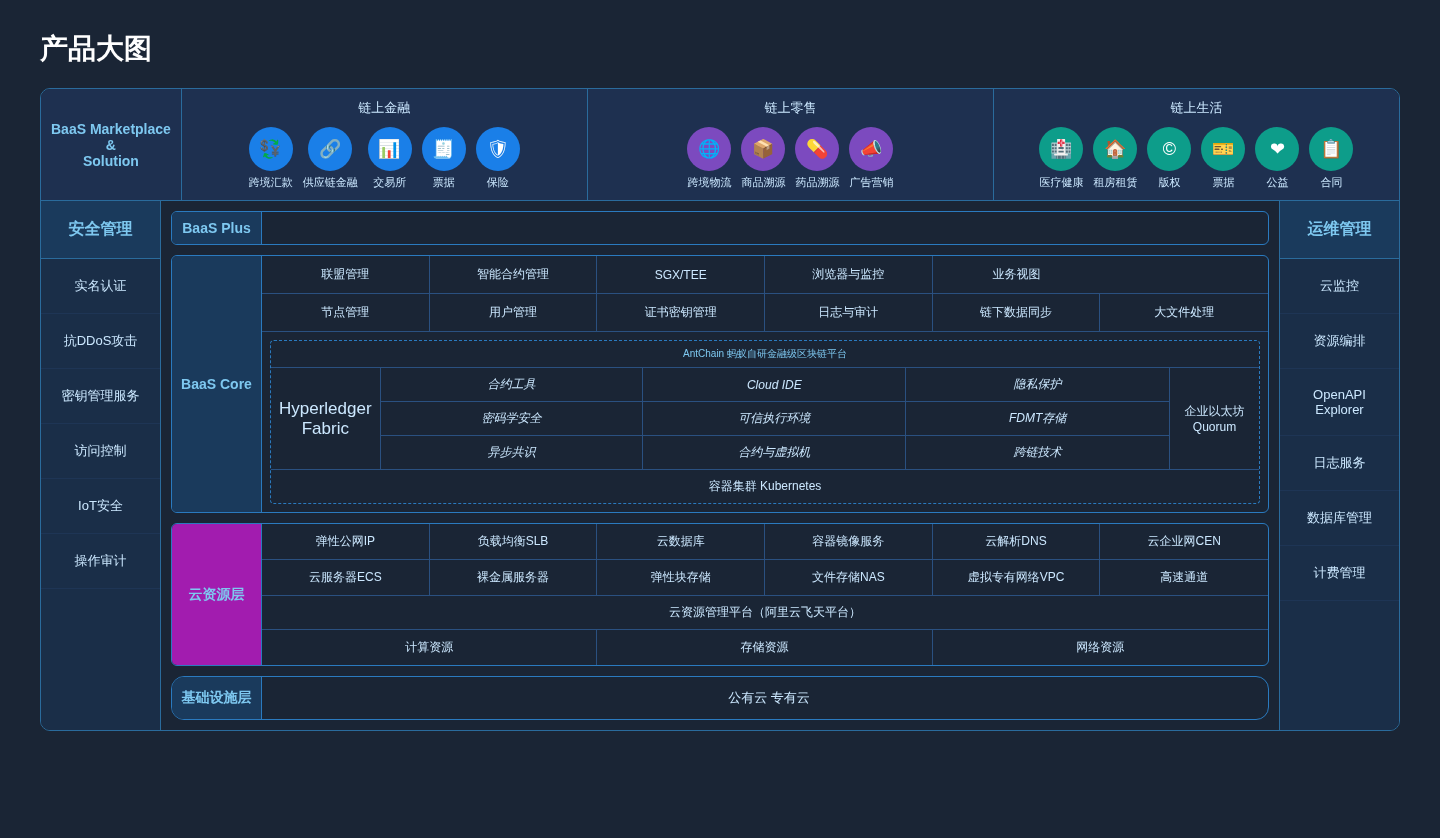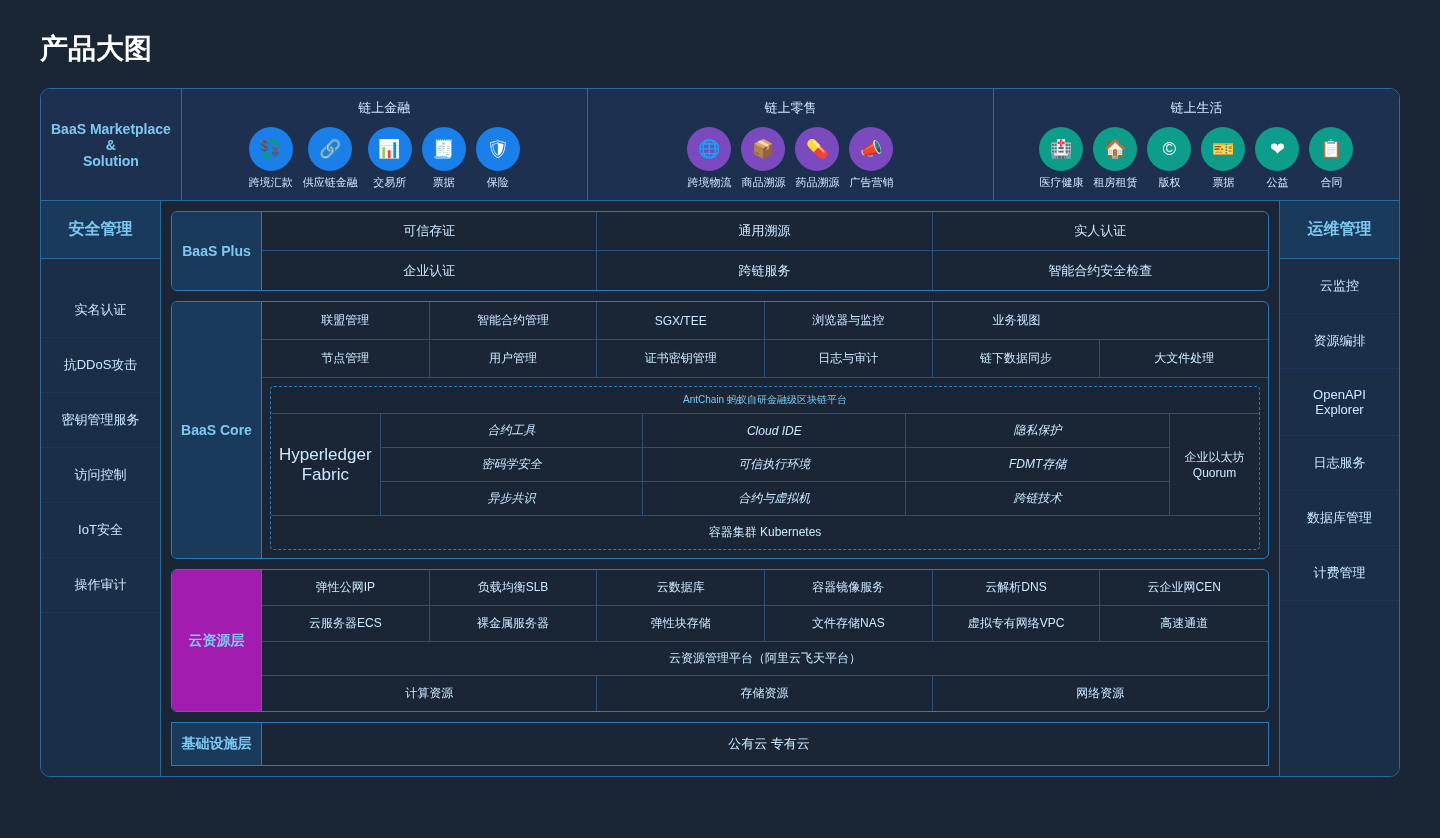--- a/index.html
+++ b/index.html
@@ -98,21 +98,20 @@
       flex: 1;
     }
 
     
     .left-sidebar {
       min-width: 120px;
       background: #1a2e48;
       border-right: 1px solid #2a6b9c;
       display: flex;
       flex-direction: column;
-      gap: 24px;
     }
     .sidebar-header {
       background: #1a3a5c;
       text-align: center;
       padding: 18px 10px;
       font-size: 16px;
       color: #7ec8f0;
       font-weight: bold;
       border-bottom: 1px solid #2a6b9c;
     }
@@ -356,21 +355,21 @@
     .cloud-resource-bottom {
       display: grid;
       grid-template-columns: repeat(3, 1fr);
     }
     .cloud-resource-bottom .cloud-cell { border-bottom: none; }
 
     
     .infra-section {
       border: 1.5px solid #2a7abf;
       margin: 0 10px 10px 10px;
-      border-radius: 0;
+      border-radius: 13px;
       display: flex;
       overflow: hidden;
       gap: 8px;
     }
     .infra-label {
       background: #1a3a5c;
       min-width: 90px;
       display: flex;
       align-items: center;
       justify-content: center;
@@ -495,28 +494,20 @@
         <div class="sidebar-item">访问控制</div>
         <div class="sidebar-item">IoT安全</div>
         <div class="sidebar-item">操作审计</div>
       </div>
     </div>
 
     <div class="main-content">
 
       <div class="baas-plus-section">
         <div class="baas-plus-label">BaaS Plus</div>
-        <div class="baas-plus-grid">
-          <div class="baas-plus-cell">可信存证</div>
-          <div class="baas-plus-cell">通用溯源</div>
-          <div class="baas-plus-cell">实人认证</div>
-          <div class="baas-plus-cell">企业认证</div>
-          <div class="baas-plus-cell">跨链服务</div>
-          <div class="baas-plus-cell">智能合约安全检查</div>
-        </div>
       </div>
 
       <div class="baas-core-section">
         <div class="baas-core-label">BaaS Core</div>
         <div class="baas-core-content">
 
           <div class="core-top-grid">
             <div class="core-top-cell">联盟管理</div>
             <div class="core-top-cell">智能合约管理</div>
             <div class="core-top-cell">SGX/TEE</div>

